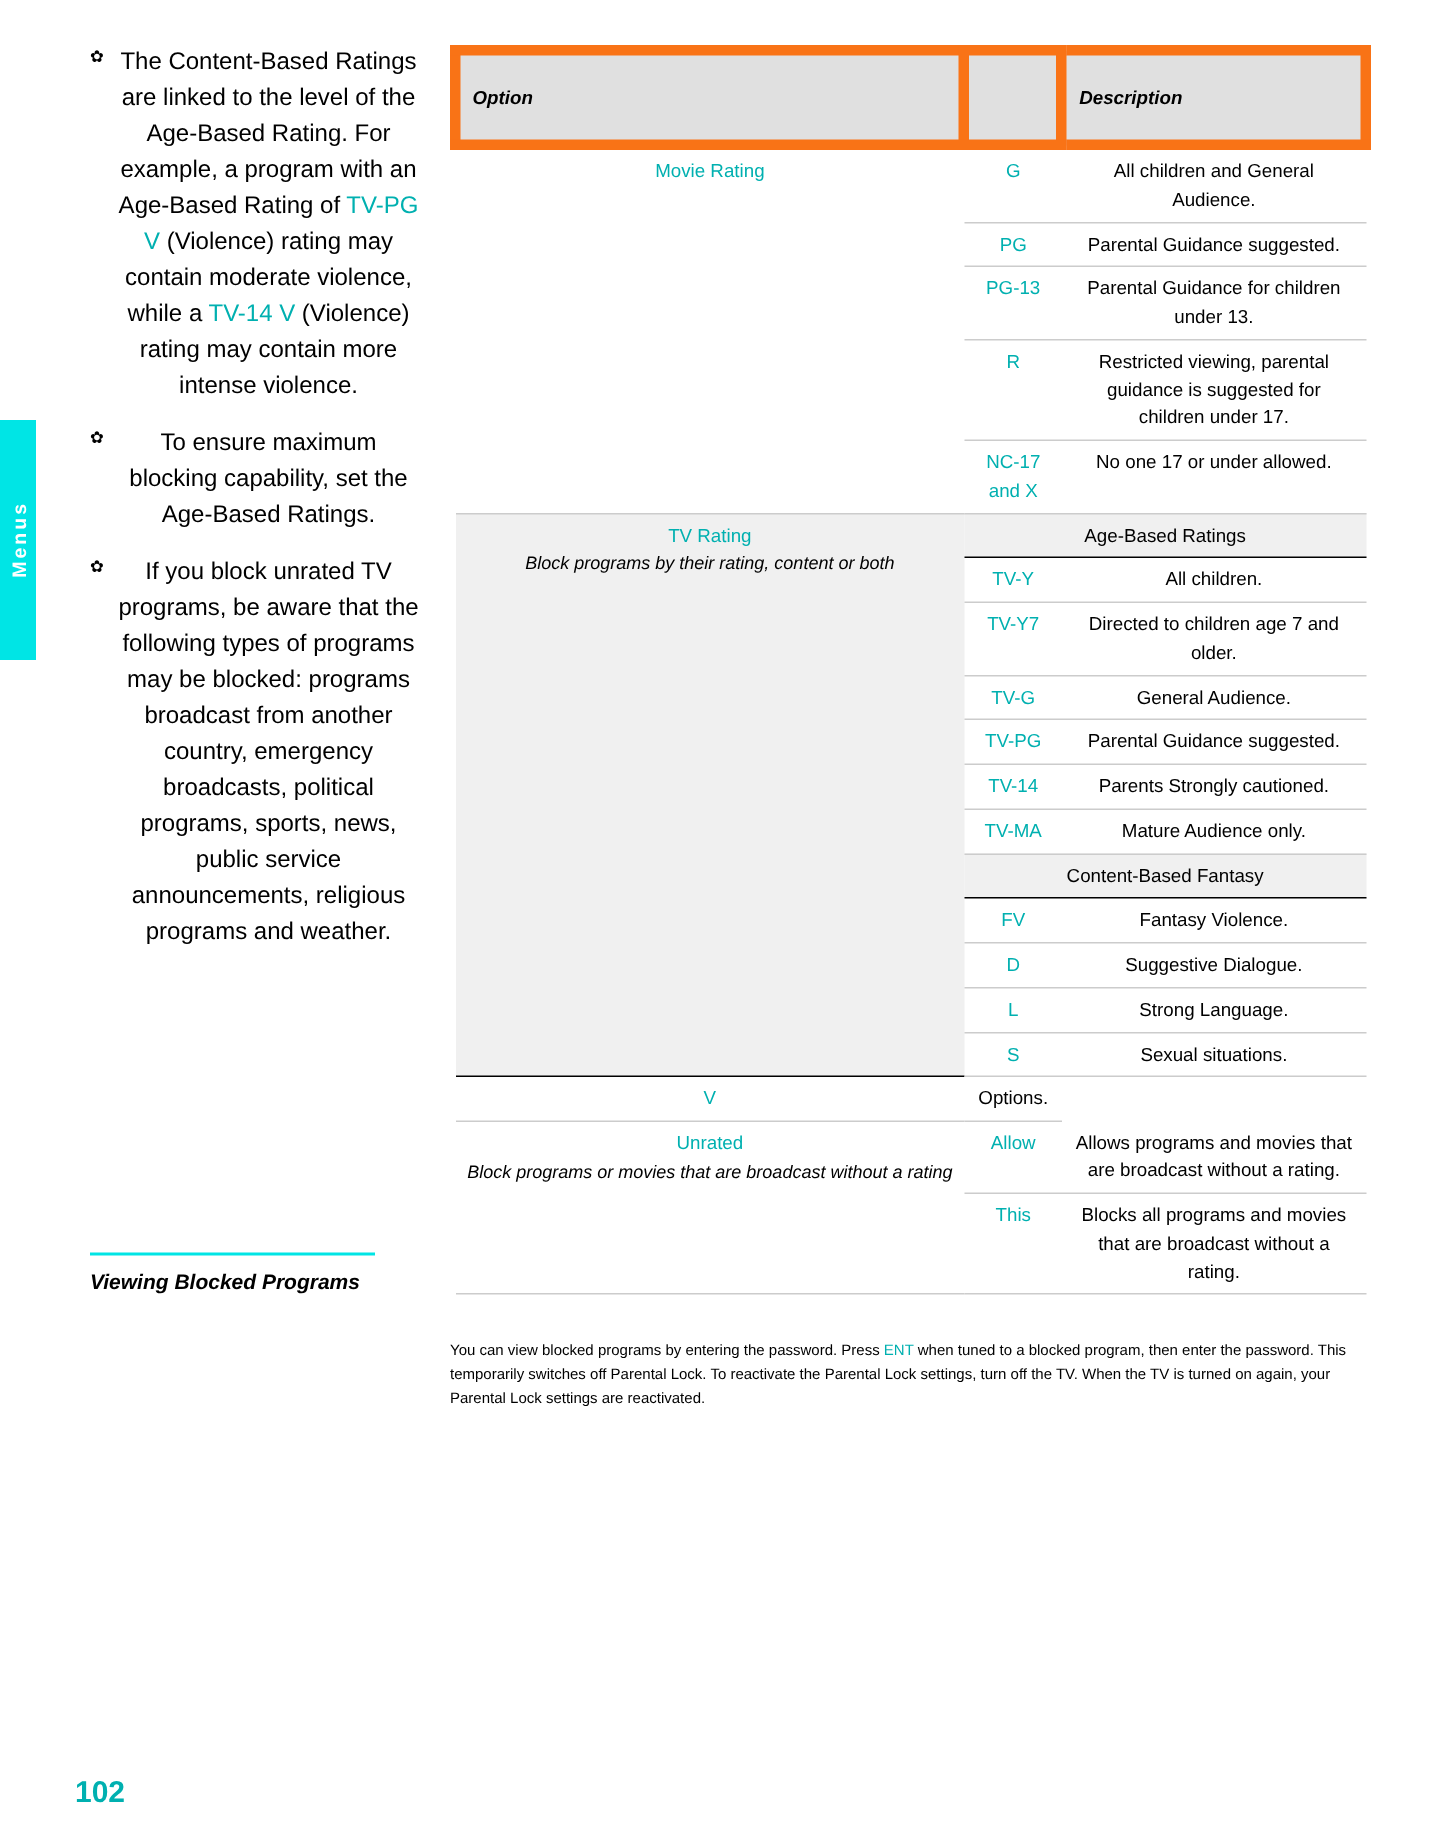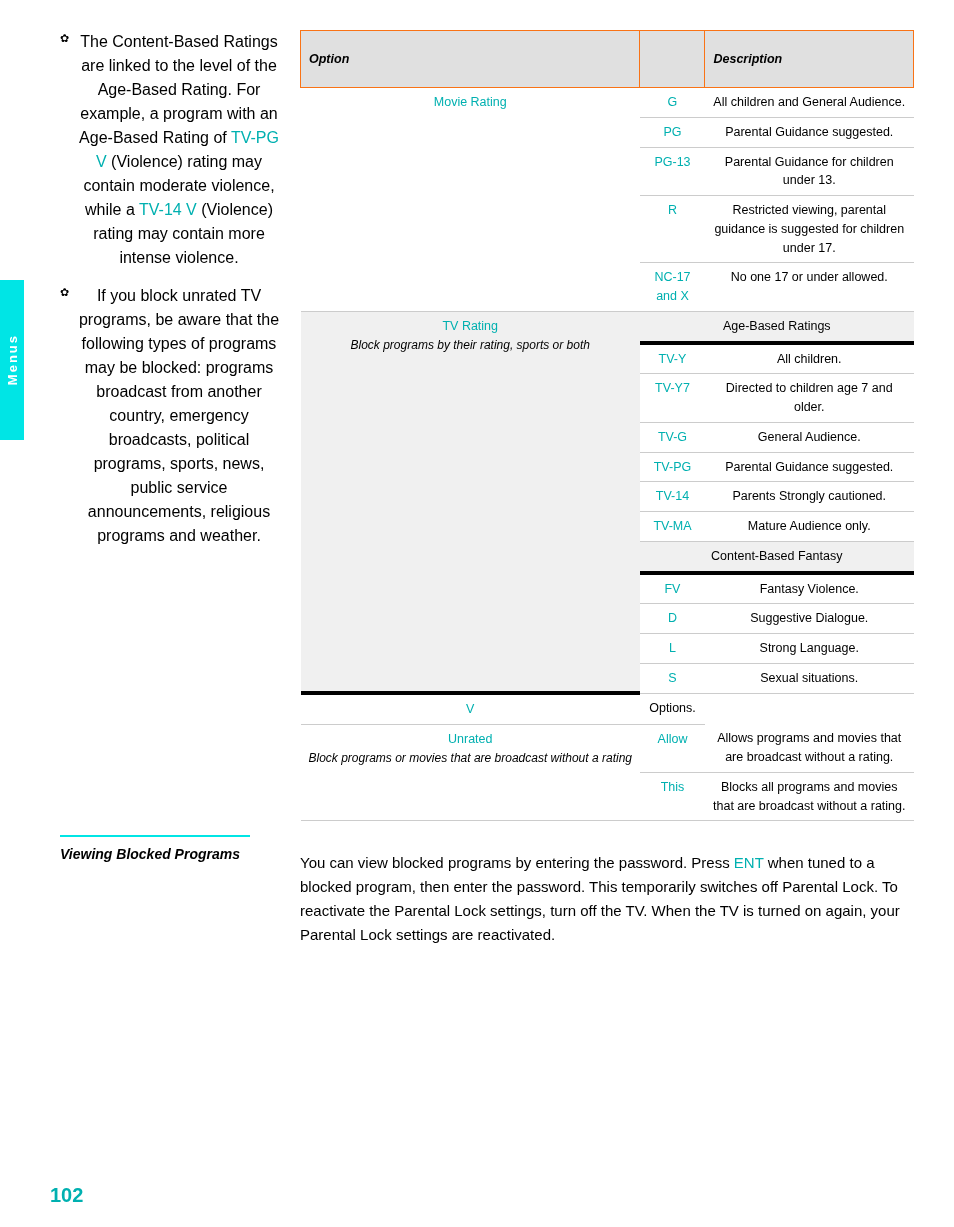--- a/index.html
+++ b/index.html
@@ -102,38 +102,38 @@
       border-collapse: collapse;
       margin-bottom: 30px;
       font-size: 12.5px;
     }
     .rating-table th {
       background: #e0e0e0;
       text-align: left;
       padding: 21px 8px;
       font-style: italic;
       font-weight: bold;
-      border: 1px solid #f97316;
+      border: 7px solid #f97316;
     }
     .rating-table td {
       padding: 5px 8px;
       border-bottom: 1px solid #ccc;
       vertical-align: top;
       line-height: 1.5;
       text-align: center;
     }
     .rating-table td:first-child {
       white-space: nowrap;
     }
     .sub-header td {
       background: #f0f0f0;
       font-weight: normal;
       color: #000;
       padding: 5px 8px;
-      border-bottom: 4px solid #000000;
+      border-bottom: 1px solid #000000;
     }
     .option-cell {
       color: #00b0b0;
       font-weight: normal;
       vertical-align: top;
     }
     .desc-italic {
       font-style: italic;
       color: #000;
       font-size: 12px;
@@ -141,21 +141,21 @@
     }
 
     
     .viewing-section {
       display: flex;
       gap: 20px;
       margin-top: 10px;
     }
     .viewing-right {
       flex: 1;
-      font-size: 15px;
+      font-size: 10px;
       line-height: 1.6;
       color: #000;
     }
 
     
     .page-number {
       position: absolute;
       bottom: 20px;
       left: 50px;
       font-size: 20px;
@@ -173,20 +173,23 @@
 <div class="main">
 
   <div class="left-col">
 
     <ul class="bullet-list">
 
       <li>
         <span>The Content-Based Ratings are linked to the level of the Age-Based Rating. For example, a program with an Age-Based Rating of </span><span class="cyan">TV-PG V</span><span> (Violence) rating may contain moderate violence, while a </span><span class="cyan">TV-14 V</span><span> (Violence) rating may contain more intense violence.</span>
       </li>
 
+      <li>
+        <span>To ensure maximum blocking capability, set the Age-Based Ratings.</span>
+      </li>
 
       <li>
         <span>If you block unrated TV programs, be aware that the following types of programs may be blocked: programs broadcast from another country, emergency broadcasts, political programs, sports, news, public service announcements, religious programs and weather.</span>
       </li>
     </ul>
   </div>
 
   <div class="right-col">
 
     <table class="rating-table">
@@ -217,21 +220,21 @@
           <td>Restricted viewing, parental guidance is suggested for children under 17.</td>
         </tr>
         <tr>
           <td class="cyan">NC-17<br>and X</td>
           <td>No one 17 or under allowed.</td>
         </tr>
 
         <tr class="sub-header">
           <td class="option-cell" rowspan="12" style="vertical-align:top; color:#00b0b0;">
             TV Rating<br>
-            <span class="desc-italic">Block programs by their rating, sports or both</span>
+            <span class="desc-italic">Block programs by their rating, content or both</span>
           </td>
           <td colspan="2">Age-Based Ratings</td>
         </tr>
         <tr>
           <td class="cyan">TV-Y</td>
           <td>All children.</td>
         </tr>
         <tr>
           <td class="cyan">TV-Y7</td>
           <td>Directed to children age 7 and older.</td>

